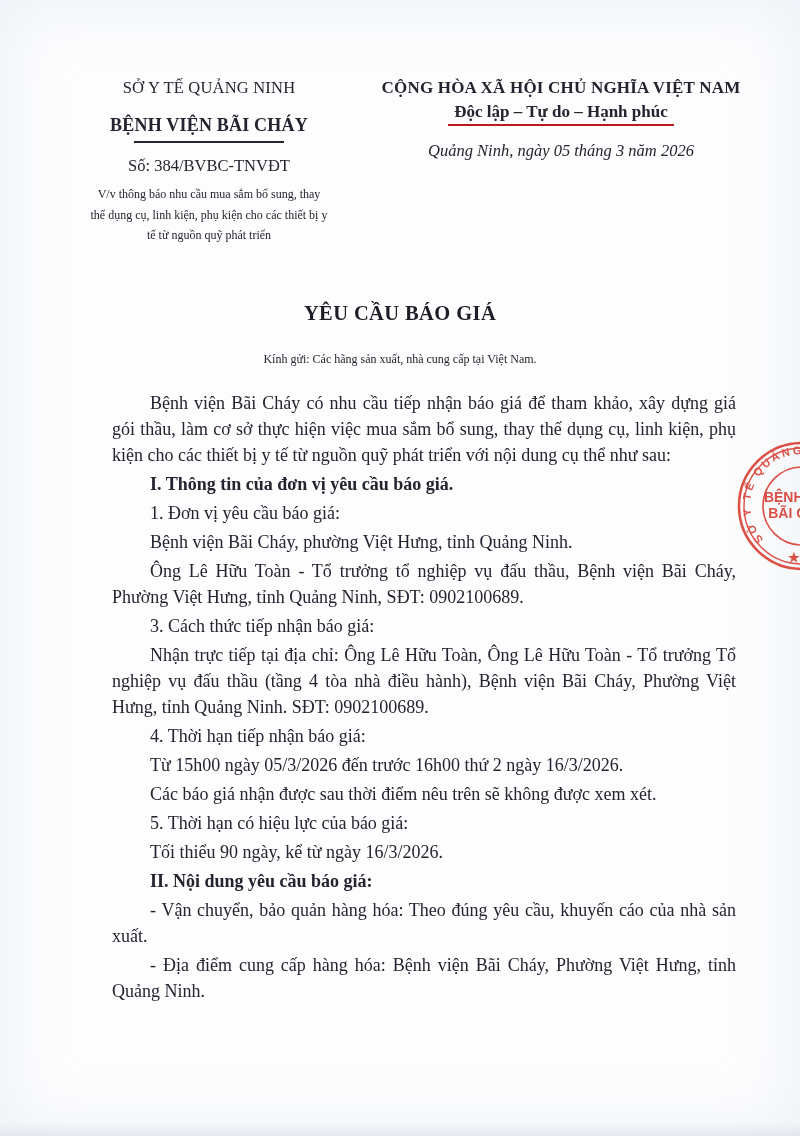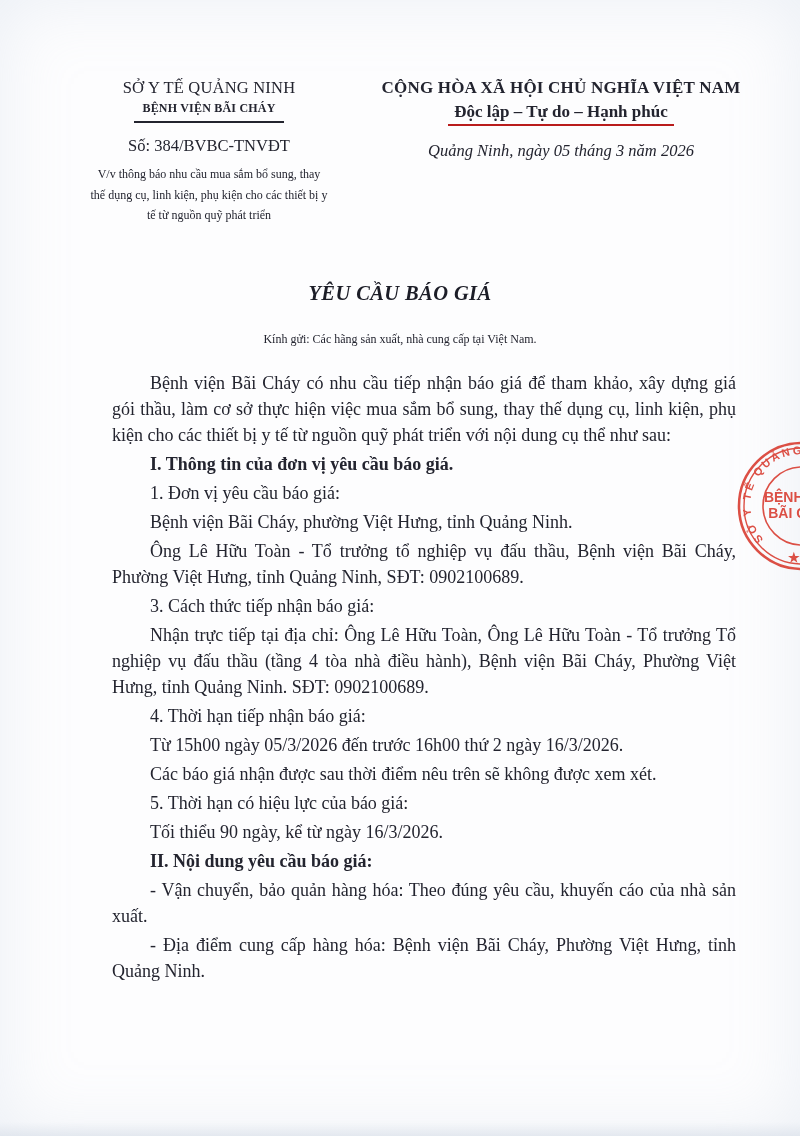--- a/index.html
+++ b/index.html
@@ -12,31 +12,31 @@
   .page::after {
     content:""; position:absolute; left:0; right:0; bottom:0; height:14px;
     background:linear-gradient(to bottom, rgba(220,226,234,0), rgba(214,221,231,0.55));
     pointer-events:none;
   }
   
   .header { display:flex; padding-top:78px; }
   .h-left { width:302px; margin-left:58px; text-align:center; }
   .h-right { width:402px; text-align:center; }
   .dept { font-size:16.5px; letter-spacing:0.2px; }
-  .org  { font-size:12px; font-weight:bold; margin-top:3px; letter-spacing:0.2px; }
+  .org  { font-size:18px; font-weight:bold; margin-top:17px; letter-spacing:0.2px; }
   .org-rule { width:150px; height:2px; background:#23242e; margin:5px auto 13px; }
   .doc-number { font-size:16.5px; margin-bottom:4px; }
   .subject { font-size:12px; line-height:20.5px; width:240px; margin:8px auto; }
   .national1 { font-size:17px; font-weight:bold; letter-spacing:0.2px; }
   .national2 { display:inline-block; font-size:17px; font-weight:bold;
                border-bottom:2px solid #b91c1c; padding:0 6px 2px; margin-top:4px; }
   .place-date { font-style:italic; font-size:16.5px; margin-top:15px; }
   
   .doc-title { text-align:center; font-size:20.5px; font-weight:bold;
-               letter-spacing:0.4px; margin-top:48px; color:#1c1d27;font-style:italic; }
+               letter-spacing:0.4px; margin-top:48px; color:#1c1d27; }
   .salutation { text-align:center; font-size:12px; margin-top:27px; }
   
   .body { margin:23px 64px 0 112px; font-size:18px; line-height:26px;
           text-align:justify; }
   .para { margin:0 0 3px; text-indent:38px; }
   .para.bold { font-weight:bold; }
   
   .stamp { position:absolute; top:436px; left:732px; width:140px; height:140px;
            opacity:0.88; }
   .stamp text { font-family:"Liberation Sans", sans-serif; font-weight:bold; }

